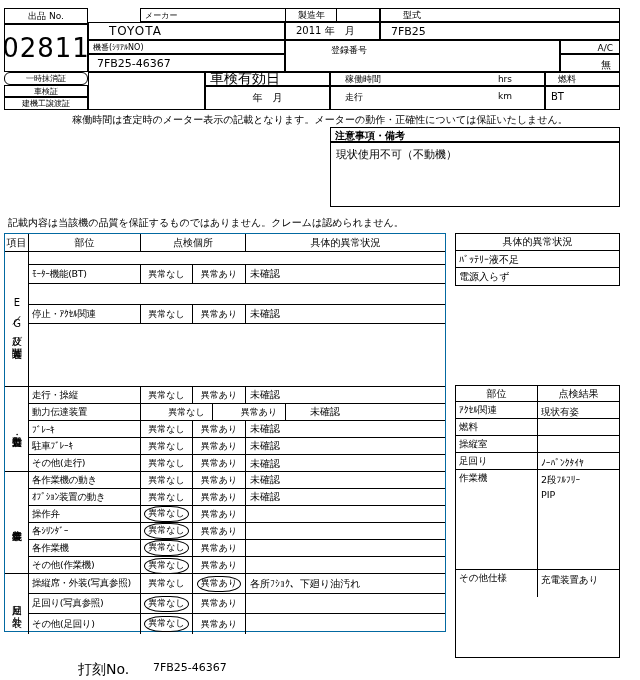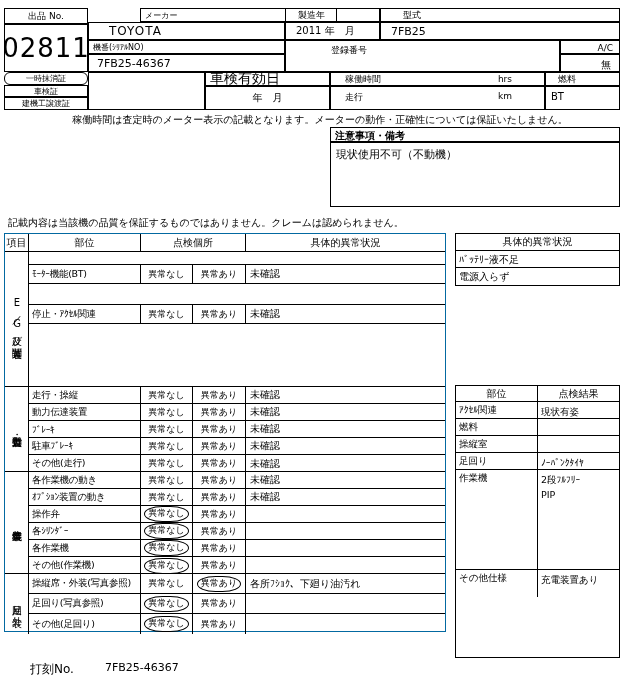--- a/index.html
+++ b/index.html
@@ -151,21 +151,21 @@
             <div class="trow" style="height: 17px;">
               <div class="tc c-part">走行・操縦</div>
               <div class="tc c-ok">
                 <span>異常なし</span>
               </div>
               <div class="tc c-ng">
                 <span>異常あり</span>
               </div>
               <div class="tc c-detail">未確認</div>
             </div>
-            <div class="trow" style="height: 17px;">
+            <div class="trow" style="height: 17px; gap: 20px;">
               <div class="tc c-part">動力伝達装置</div>
               <div class="tc c-ok">
                 <span>異常なし</span>
               </div>
               <div class="tc c-ng">
                 <span>異常あり</span>
               </div>
               <div class="tc c-detail">未確認</div>
             </div>
             <div class="trow" style="height: 17px;">
@@ -345,17 +345,17 @@
         <div class="rrow nobb" style="height: 27px;">
           <div class="rr-part">その他仕様</div>
           <div class="rr-res">
             <div>充電装置あり</div>
           </div>
         </div>
       </div>
   </div>
 
   <div class="abs" style="left:30px;top:661px;width:400px;display:flex;font-size:11px;">
-    <span style="width:75px;font-size:12px;">打刻No.</span>
+    <span style="width:75px;font-size:14px;margin-left:48px;">打刻No.</span>
     <span>7FB25-46367</span>
   </div>
 
 </div>
 
 </body></html>

